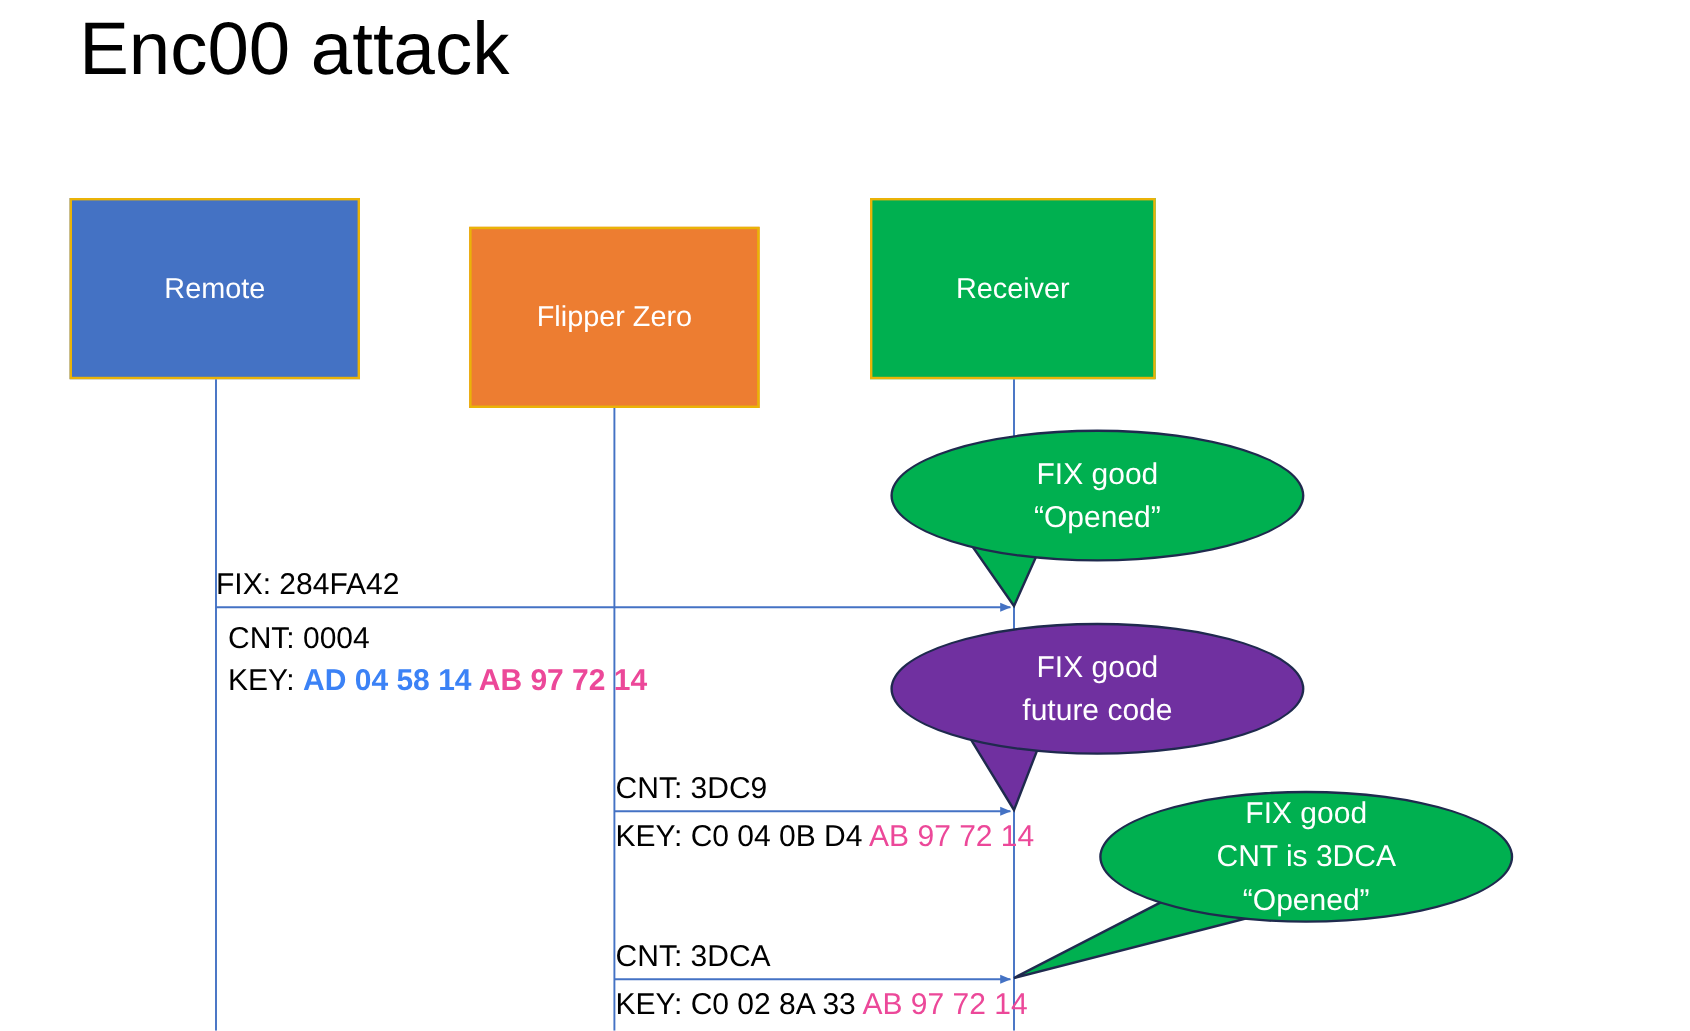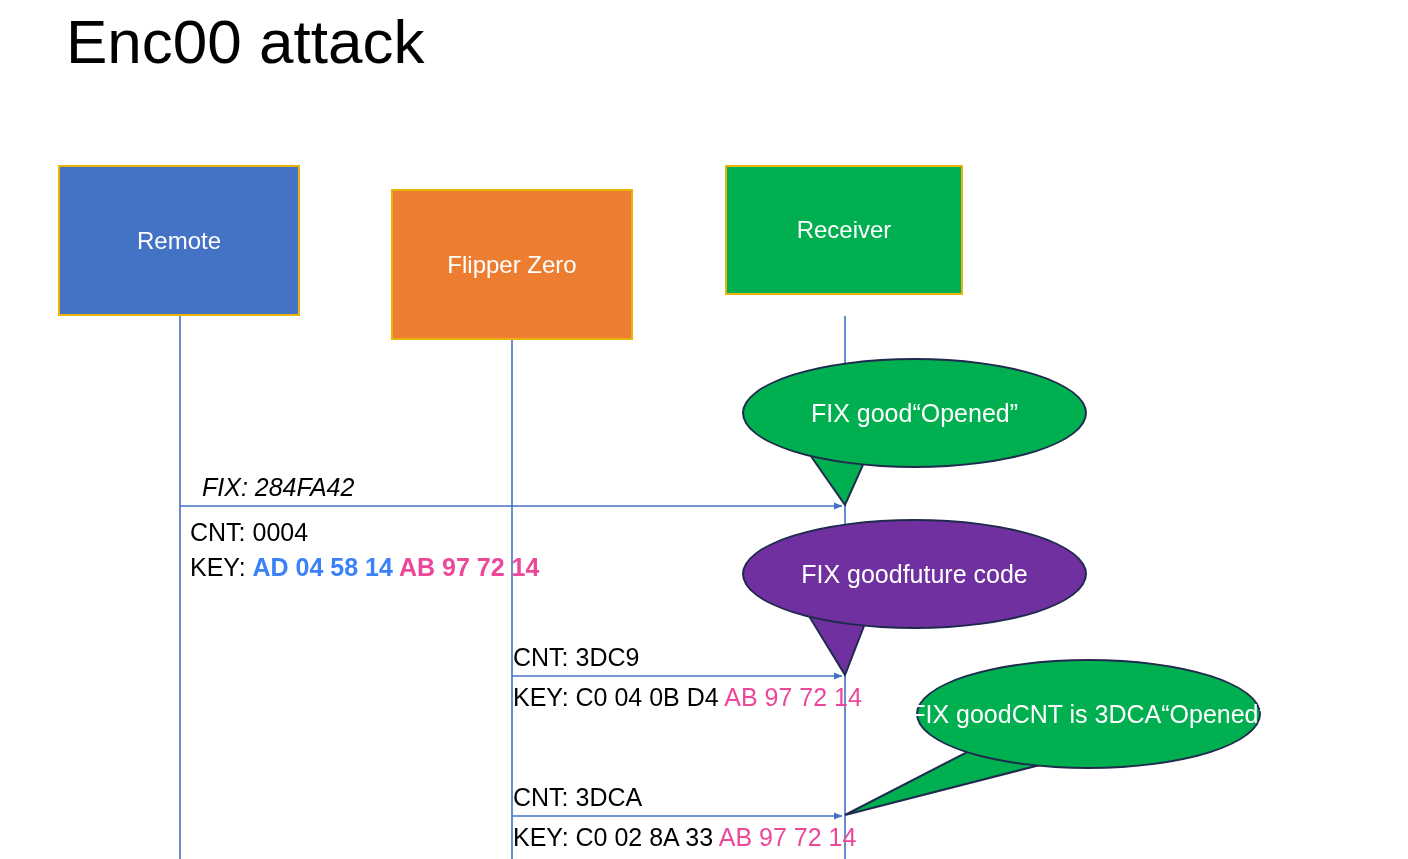--- a/index.html
+++ b/index.html
@@ -53,30 +53,30 @@
   }
   .actor-label {
     color: #ffffff;
     font-size: 24px;
     line-height: 28px;
     text-align: center;
     white-space: nowrap;
   }
   #actor-remote  { left: 58px;  top: 165px; width: 242px; height: 151px; background: #4472C4; }
   #actor-flipper { left: 391px; top: 165px; width: 242px; height: 151px; background: #ED7D31; margin-top: 24px; }
-  #actor-receiver{ left: 725px; top: 165px; width: 238px; height: 130px; background: #00B050; }
+  #actor-receiver{ left: 725px; top: 165px; width: 238px; height: 151px; background: #00B050; }
 
   
   .bubble {
     position: absolute;
     box-sizing: border-box;
     border: 2px solid #1F2A4E;
     border-radius: 50%;
     display: flex;
-    flex-direction: row;
+    flex-direction: column;
     align-items: center;
     justify-content: center;
     color: #ffffff;
     font-size: 25px;
     line-height: 36px;
     text-align: center;
     z-index: 5;
   }
   .bubble .line { white-space: nowrap; }
 
@@ -90,21 +90,21 @@
     font-size: 25px;
     line-height: 33px;
     color: #000000;
     white-space: nowrap;
     z-index: 4;
   }
   .red   { color: #3b82f6; }
   .green { color: #ec4899; }
   .bold  { font-weight: bold; }
 
-  #msg-fix   { left: 202px; top: 471px; font-style: italic; }
+  #msg-fix   { left: 180px; top: 471px; }
   #msg-cnt1  { left: 190px; top: 516px; }
   #msg-key1  { left: 190px; top: 551px; }
   #msg-cnt2  { left: 513px; top: 641px; }
   #msg-key2  { left: 513px; top: 681px; }
   #msg-cnt3  { left: 513px; top: 781px; }
   #msg-key3  { left: 513px; top: 821px; }
 </style>
 </head>
 <body>
 

